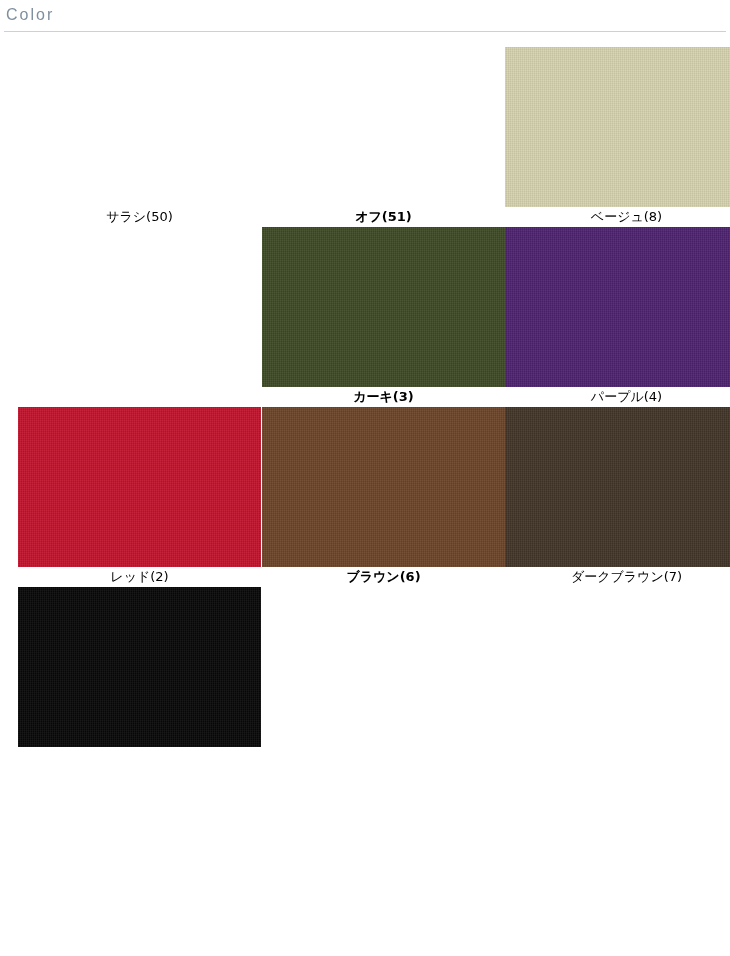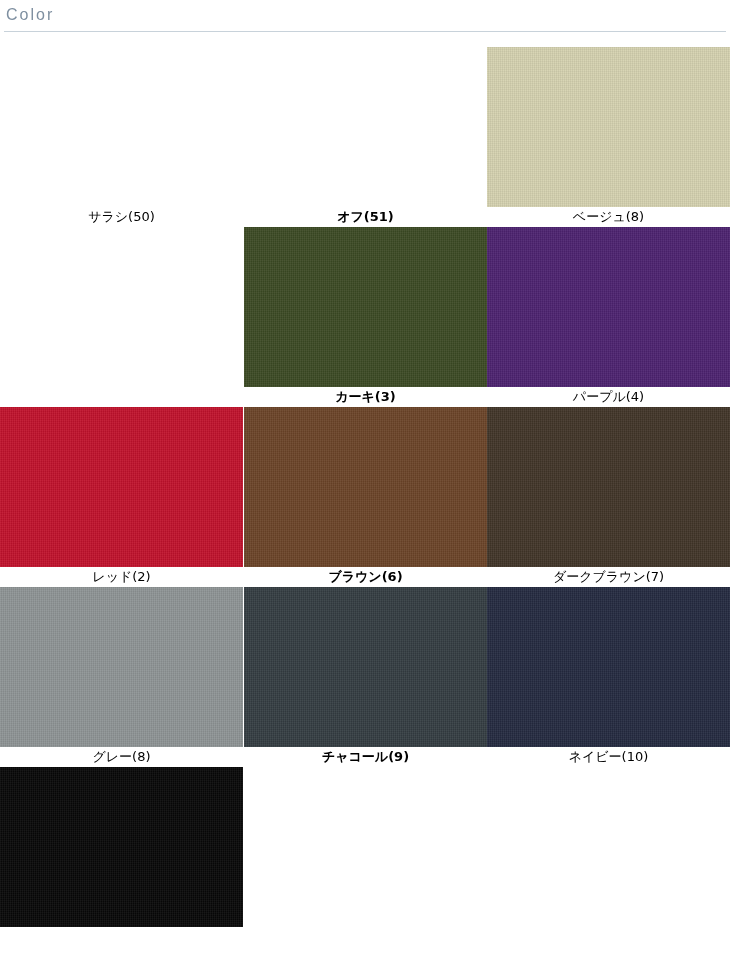--- a/index.html
+++ b/index.html
@@ -57,20 +57,21 @@
   .swatch-row {
     position: relative;
     width: 730px;
     height: 180px;
   }
   .swatch-cell {
     position: absolute;
     top: 0;
     width: 243px;
     height: 180px;
+    margin-left: 18px;
   }
   .swatch-cell.col-0 { left: 0px; }
   .swatch-cell.col-1 { left: 244px; font-weight: bold; }
   .swatch-cell.col-2 { left: 487px; }
 
   .swatch-chip {
     position: absolute;
     left: 0;
     top: 0;
     width: 243px;
@@ -149,34 +150,20 @@
         <div class="swatch-chip" style="background-color: rgb(107, 68, 40);"></div>
         <div class="swatch-label">ブラウン(6)</div>
       </div>
       <div class="swatch-cell col-2">
         <div class="swatch-chip" style="background-color: rgb(65, 53, 40);"></div>
         <div class="swatch-label">ダークブラウン(7)</div>
       </div>
     </div>
     <div class="swatch-row">
       <div class="swatch-cell col-0">
-        <div class="swatch-chip" style="background-color: rgb(142, 148, 149);"></div>
-        <div class="swatch-label">グレー(8)</div>
-      </div>
-      <div class="swatch-cell col-1">
-        <div class="swatch-chip" style="background-color: rgb(52, 61, 66);"></div>
-        <div class="swatch-label">チャコール(9)</div>
-      </div>
-      <div class="swatch-cell col-2">
-        <div class="swatch-chip" style="background-color: rgb(36, 42, 64);"></div>
-        <div class="swatch-label">ネイビー(10)</div>
-      </div>
-    </div>
-    <div class="swatch-row">
-      <div class="swatch-cell col-0">
         <div class="swatch-chip" style="background-color: rgb(7, 7, 7);"></div>
       </div>
       <div class="swatch-cell col-1">
         <div class="swatch-chip is-empty"></div>
         <div class="swatch-label"></div>
       </div>
       <div class="swatch-cell col-2">
         <div class="swatch-chip is-empty"></div>
         <div class="swatch-label"></div>
       </div>

